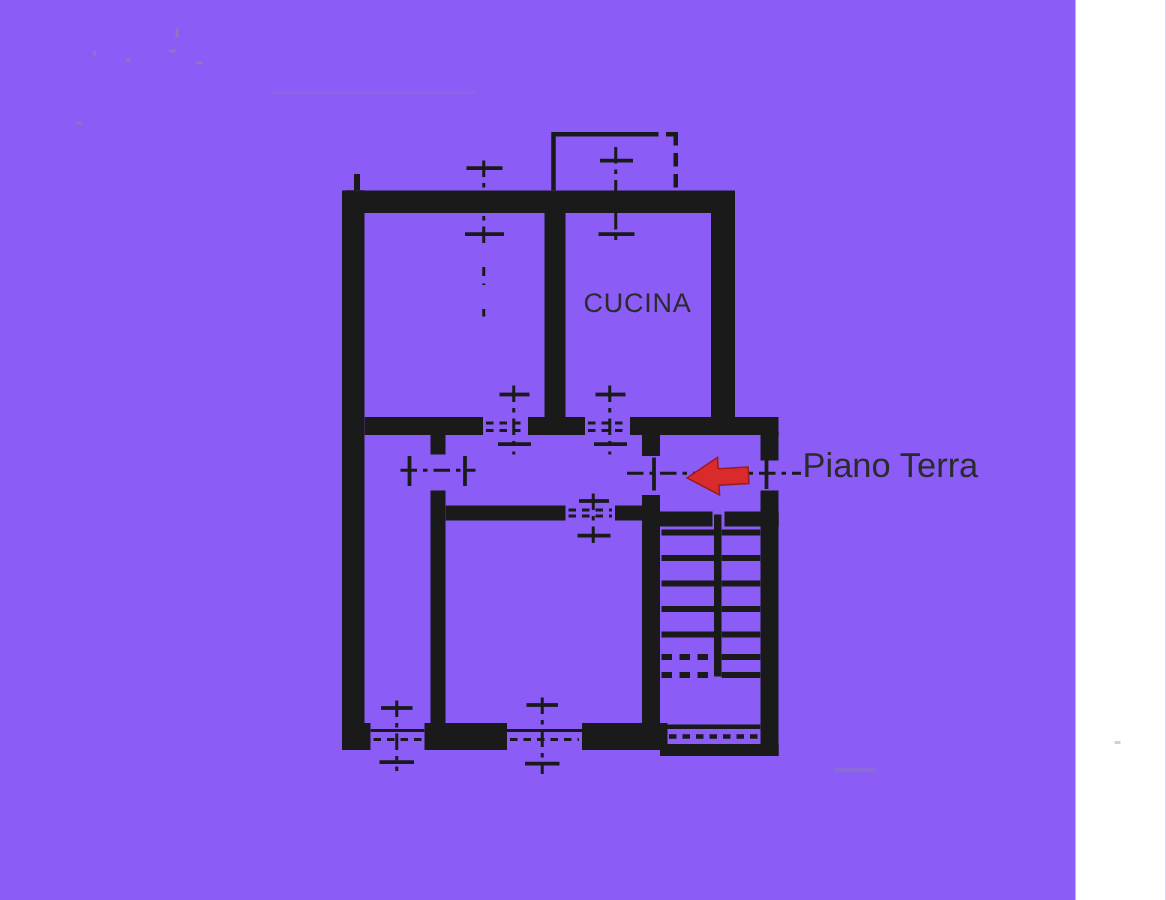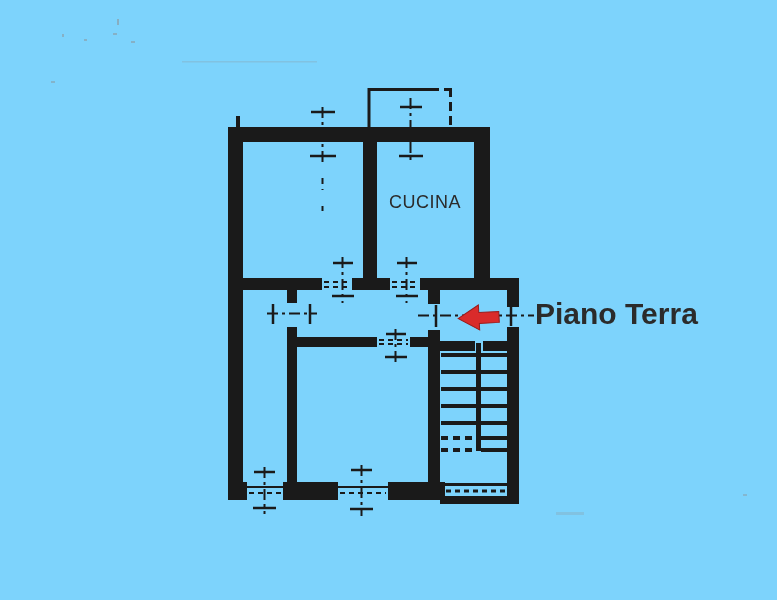--- a/index.html
+++ b/index.html
@@ -1,32 +1,32 @@
 <!DOCTYPE html>
 <html style="--ink: #1a1a1a; --label: #2b2b2b; --arrow: #d92b2b; --speck: #8f8f8f;"><head>
 <meta charset="utf-8">
 <style>
   html,body{margin:0;padding:0;background:#ffffff;}
   body{width:777px;height:600px;overflow:hidden;font-family:"Liberation Sans",sans-serif;}
-  .stage{position:relative;width:777px;height:600px;background:#7dd3fc;}
+  .stage{position:relative;width:717px;height:600px;background:#8b5cf6;}
   svg{position:absolute;left:0;top:0;}
   .wall{fill:var(--ink);}
   .thin{stroke:var(--ink);stroke-width:2;fill:none;}
   .thin-d{stroke:var(--ink);stroke-width:2;fill:none;stroke-dasharray:5 4;}
   .mid{stroke:var(--ink);stroke-width:3;fill:none;}
   .mid-d{stroke:var(--ink);stroke-width:3;fill:none;stroke-dasharray:9 5;}
   .axis{stroke:var(--ink);stroke-width:2;fill:none;stroke-dasharray:11 4 3 4;}
   .tick{stroke:var(--ink);stroke-width:2.5;fill:none;}
   .tread{stroke:var(--ink);stroke-width:4;fill:none;}
   .tread-d{stroke:var(--ink);stroke-width:4;fill:none;stroke-dasharray:7 5;}
   .arrow-shape{fill:var(--arrow);stroke:#9a1c1c;stroke-width:1;}
   .speck{fill:var(--speck);}
   .label{position:absolute;color:var(--label);white-space:nowrap;}
   .label-kitchen{left:389px;top:192px;font-size:18px;letter-spacing:.5px;}
-  .label-floor{left:535px;top:297px;font-size:30px;font-weight:bold;}
+  .label-floor{left:535px;top:297px;font-size:23px;}
 </style>
 </head>
 <body>
 
 <div class="stage">
 
   <svg width="777" height="600" viewBox="0 0 777 600">
 
     <g>
       <rect class="speck" x="117" y="19" width="2" height="6" opacity=".55"></rect>

